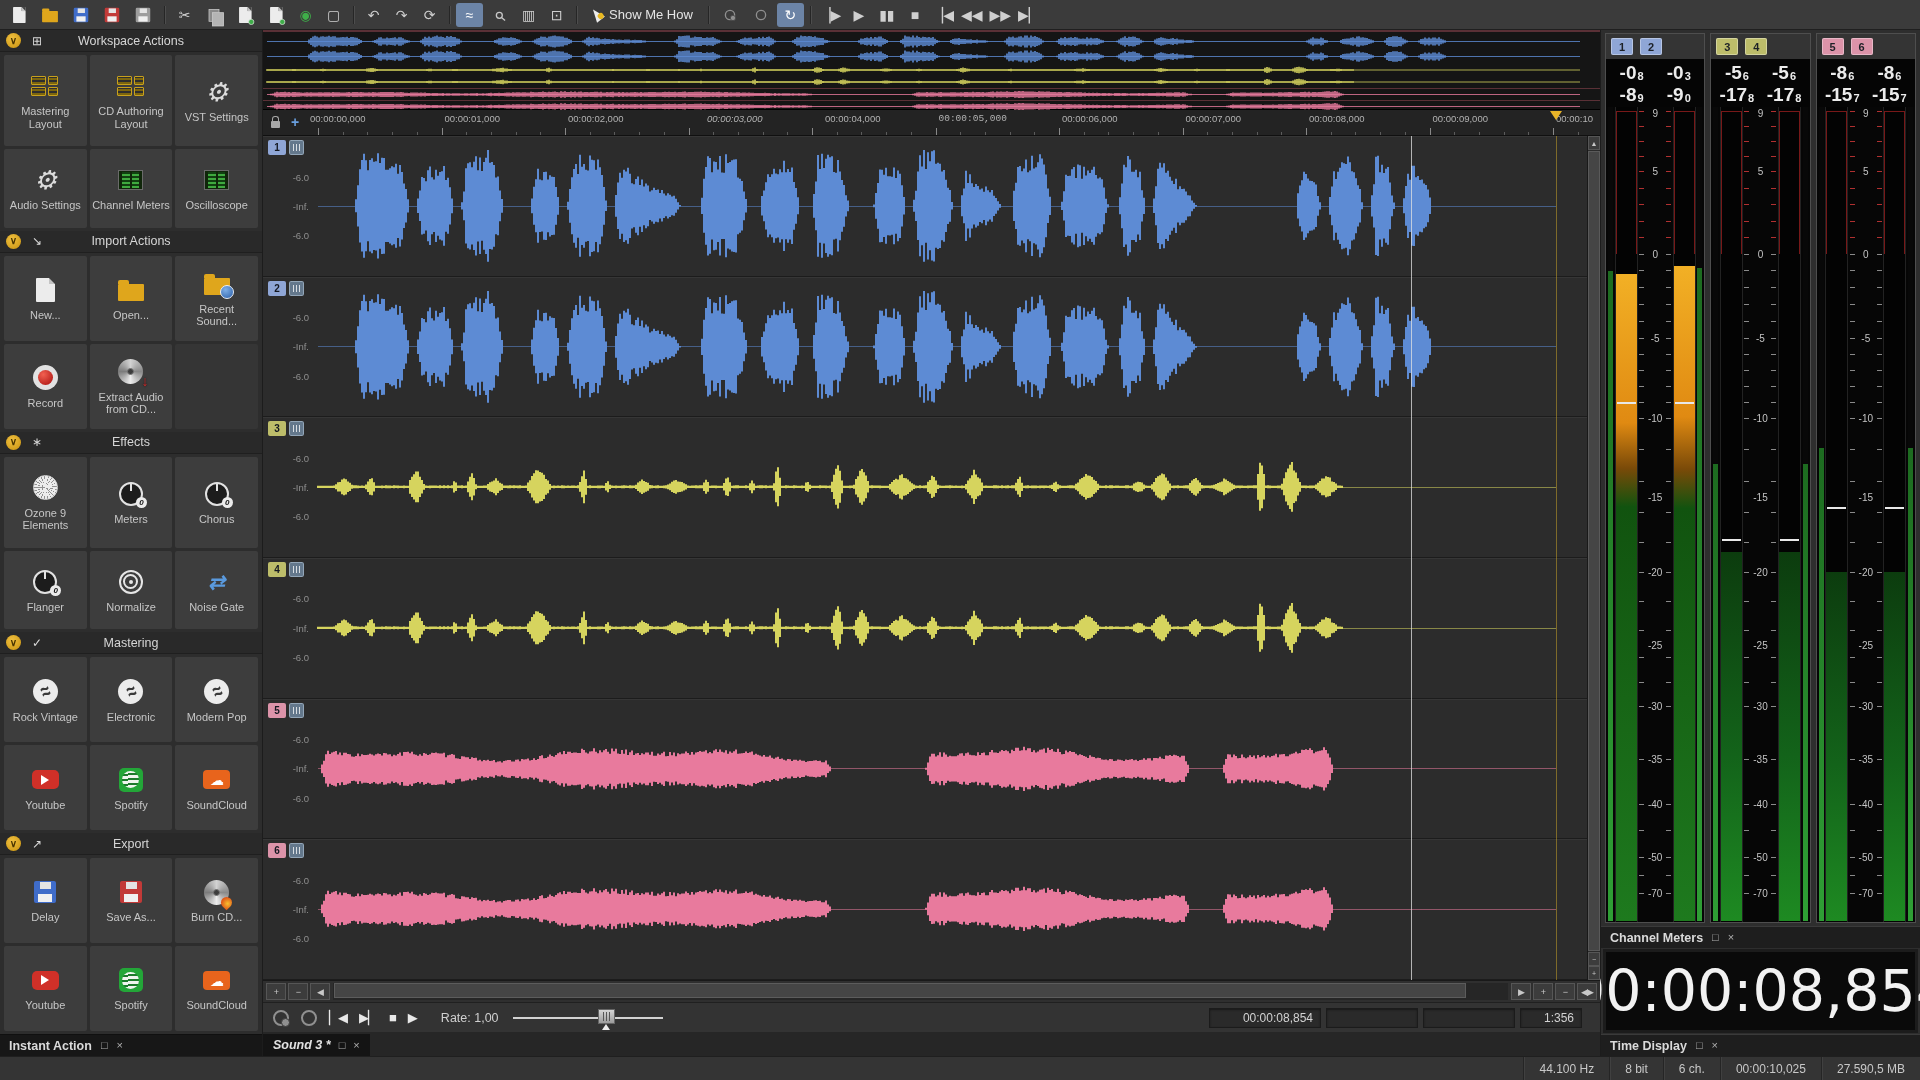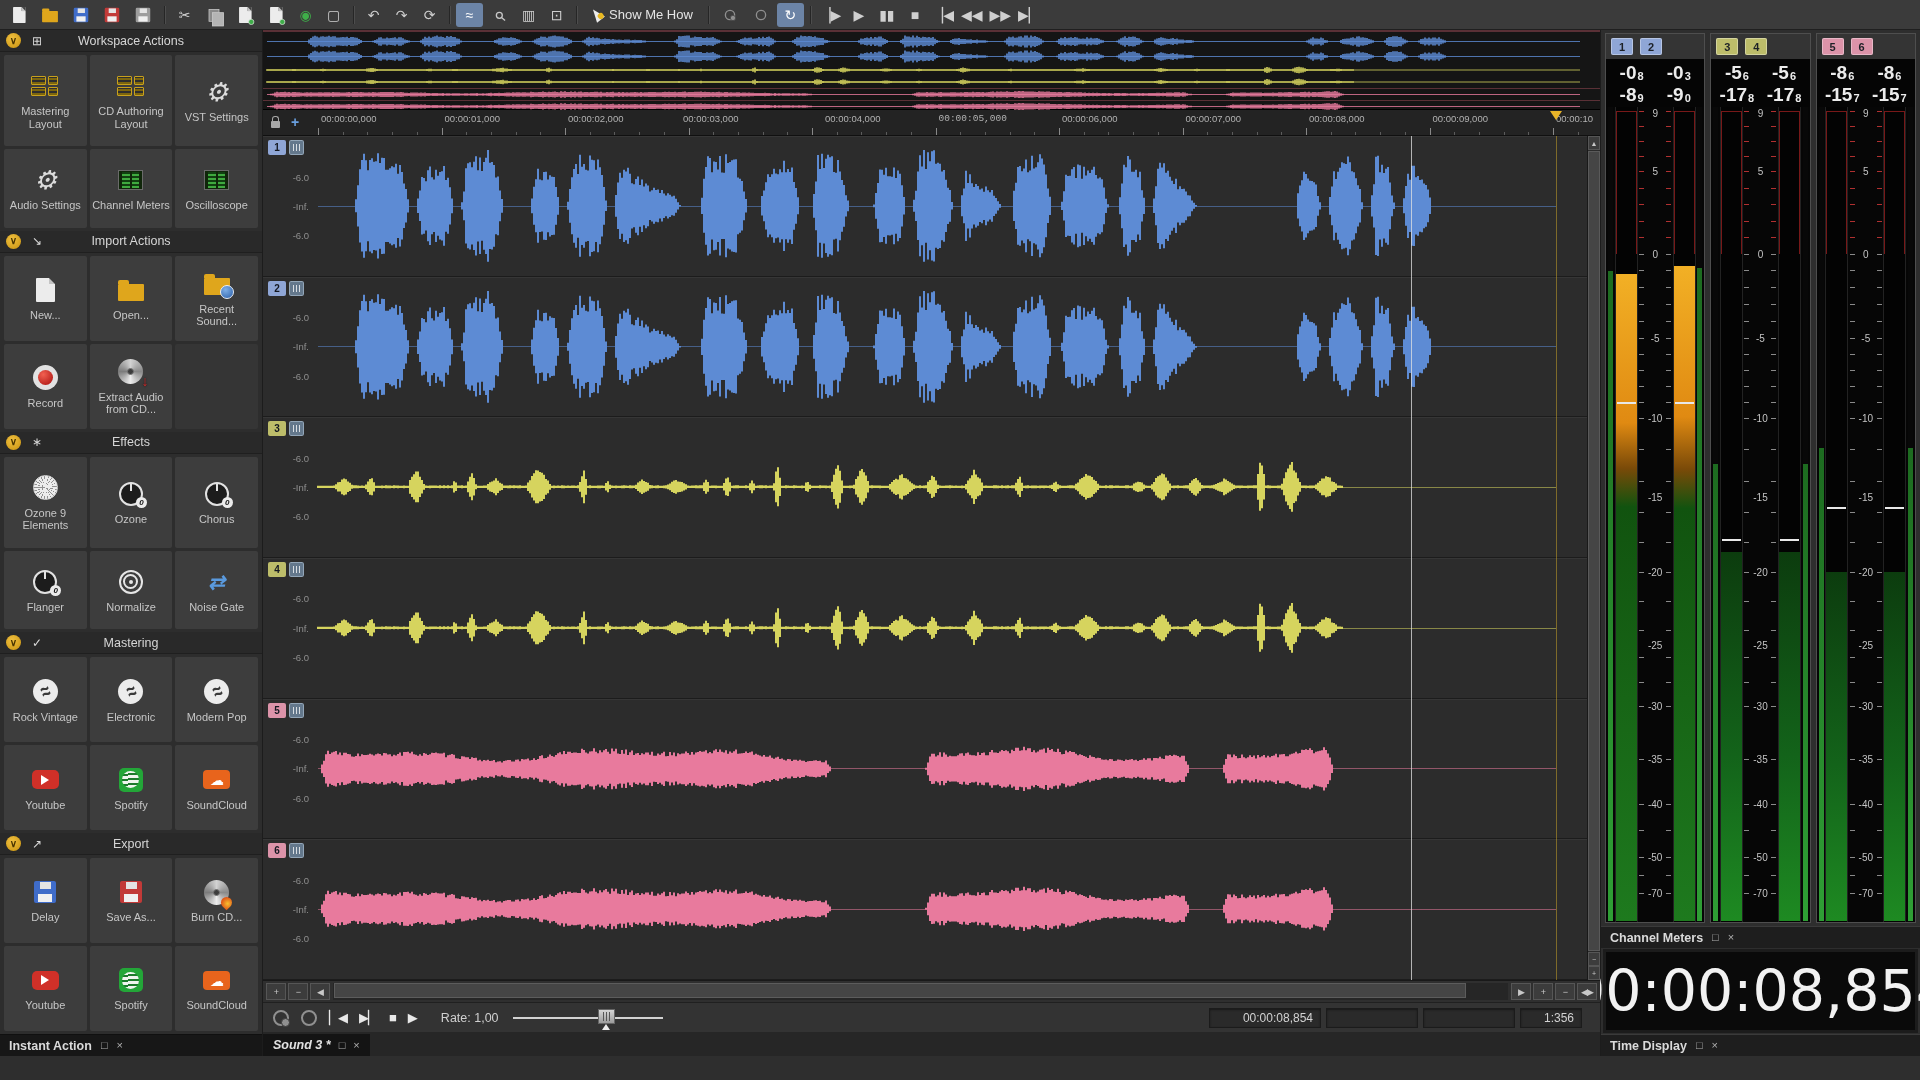--- a/index.html
+++ b/index.html
@@ -392,21 +392,21 @@
               <div class="tile">
                 <span class="icw">
                   <i class="ic-ozone"></i>
                 </span>
                 <span class="lbl">Ozone 9 Elements</span>
               </div>
               <div class="tile">
                 <span class="icw">
                   <i class="ic-knob"></i>
                 </span>
-                <span class="lbl">Ozone</span>
+                <span class="lbl">Meters</span>
               </div>
               <div class="tile">
                 <span class="icw">
                   <i class="ic-knob"></i>
                 </span>
                 <span class="lbl">Chorus</span>
               </div>
               <div class="tile">
                 <span class="icw">
                   <i class="ic-knob"></i>
@@ -626,24 +626,24 @@
           <div class="r-tick minor" style="left: 1092.4px; height: 3px;"></div>
           <div class="r-tick minor" style="left: 1117.1px; height: 3px;"></div>
           <div class="r-tick minor" style="left: 1141.8px; height: 3px;"></div>
           <div class="r-tick" style="left: 1166.5px; height: 7px;"></div>
           <div class="r-tick minor" style="left: 1191.2px; height: 3px;"></div>
           <div class="r-tick minor" style="left: 1215.9px; height: 3px;"></div>
           <div class="r-tick minor" style="left: 1240.6px; height: 3px;"></div>
           <div class="r-tick minor" style="left: 1265.3px; height: 3px;"></div>
           <div class="r-tick" style="left: 1290px; height: 7px;"></div>
           <div class="r-tick minor" style="left: 1314.7px; height: 3px;"></div>
-          <span class="r-lab" style="left: 58px;">00:00:00,000</span>
+          <span class="r-lab" style="left: 47px;">00:00:00,000</span>
           <span class="r-lab" style="left: 181.5px;">00:00:01,000</span>
           <span class="r-lab" style="left: 305px;">00:00:02,000</span>
-          <span class="r-lab" style="left: 420px;">00:00:03,000</span>
+          <span class="r-lab" style="left: 444px; font-style: italic;">00:00:03,000</span>
           <span class="r-lab" style="left: 562px;">00:00:04,000</span>
           <span class="r-lab" style="left: 675.5px; font-family: Liberation Mono, monospace;">00:00:05,000</span>
           <span class="r-lab" style="left: 799px;">00:00:06,000</span>
           <span class="r-lab" style="left: 922.5px;">00:00:07,000</span>
           <span class="r-lab" style="left: 1046px;">00:00:08,000</span>
           <span class="r-lab" style="left: 1169.5px;">00:00:09,000</span>
           <span class="r-lab" style="left: 1293px;">00:00:10</span>
           <div class="eoftri" style="left: 1287.09px;"></div>
         </div>
       <div class="tracks" id="tracks">
@@ -1135,13 +1135,20 @@
         <span class="wbtn">×</span>
       </div>
       <div class="timebig">00:00:08,854</div>
       <div class="ptab">
         <span>Time Display</span>
         <span class="wbtn">□</span>
         <span class="wbtn">×</span>
       </div>
     </div>
   </div>
+  <div class="statusbar" id="statusbar">
+      <div class="sfield">44.100 Hz</div>
+      <div class="sfield">8 bit</div>
+      <div class="sfield">6 ch.</div>
+      <div class="sfield">00:00:10,025</div>
+      <div class="sfield">27.590,5 MB</div>
+    </div>
 </div>
 
 </body></html>

